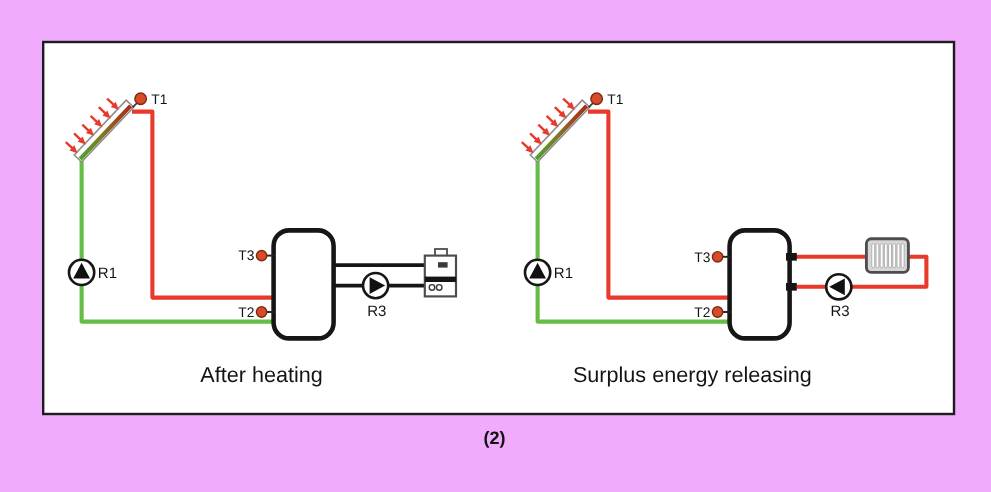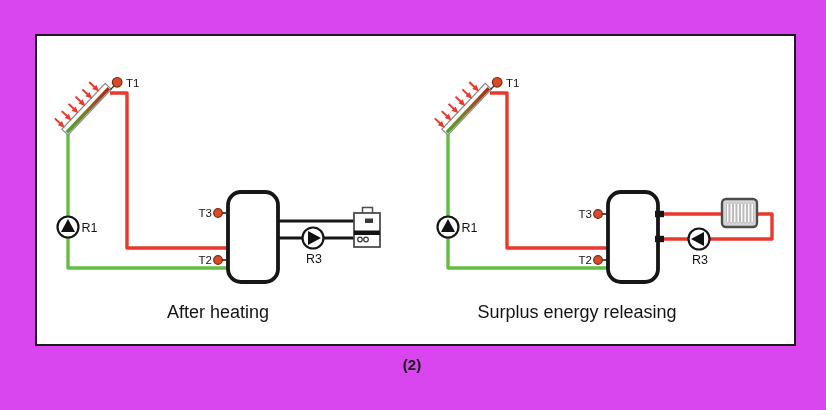--- a/index.html
+++ b/index.html
@@ -1,16 +1,16 @@
 <!DOCTYPE html>
 <html><head>
 <meta charset="utf-8">
 <style>
   html,body{margin:0;padding:0;background:#ffffff;}
-  .canvas{position:relative;width:826px;height:410px;background:#d946ef;overflow:hidden;}
+  .canvas{position:relative;width:826px;height:410px;background:#f0abfc;overflow:hidden;}
   svg text{font-family:"Liberation Sans","DejaVu Sans",sans-serif;fill:#141414;}
   .sensor-lbl{font-size:11.5px;}
   .pump-lbl{font-size:12.5px;}
   .caption{font-size:18px;}
   .figcap{font-size:15px;font-weight:bold;}
 </style>
 </head>
 <body>
 
 <div class="canvas">

